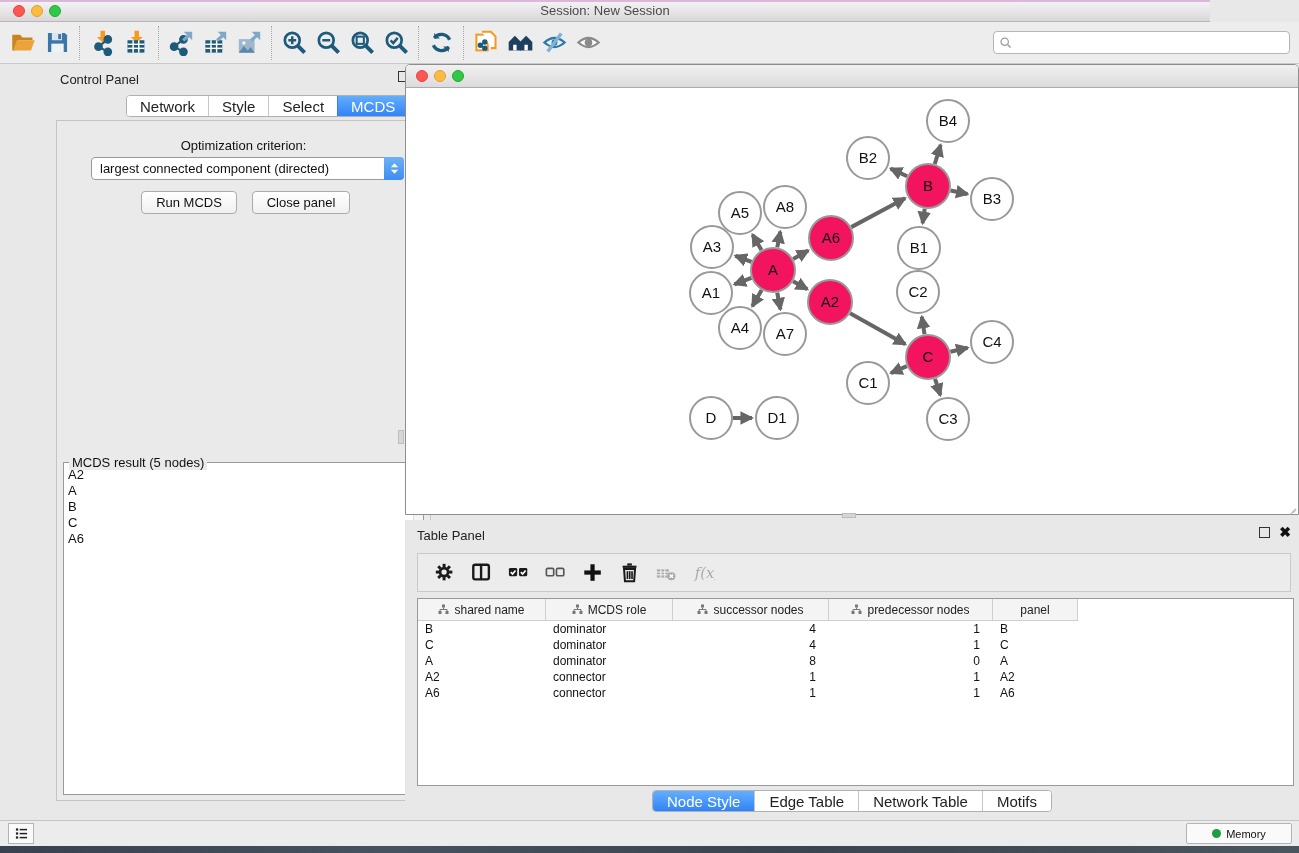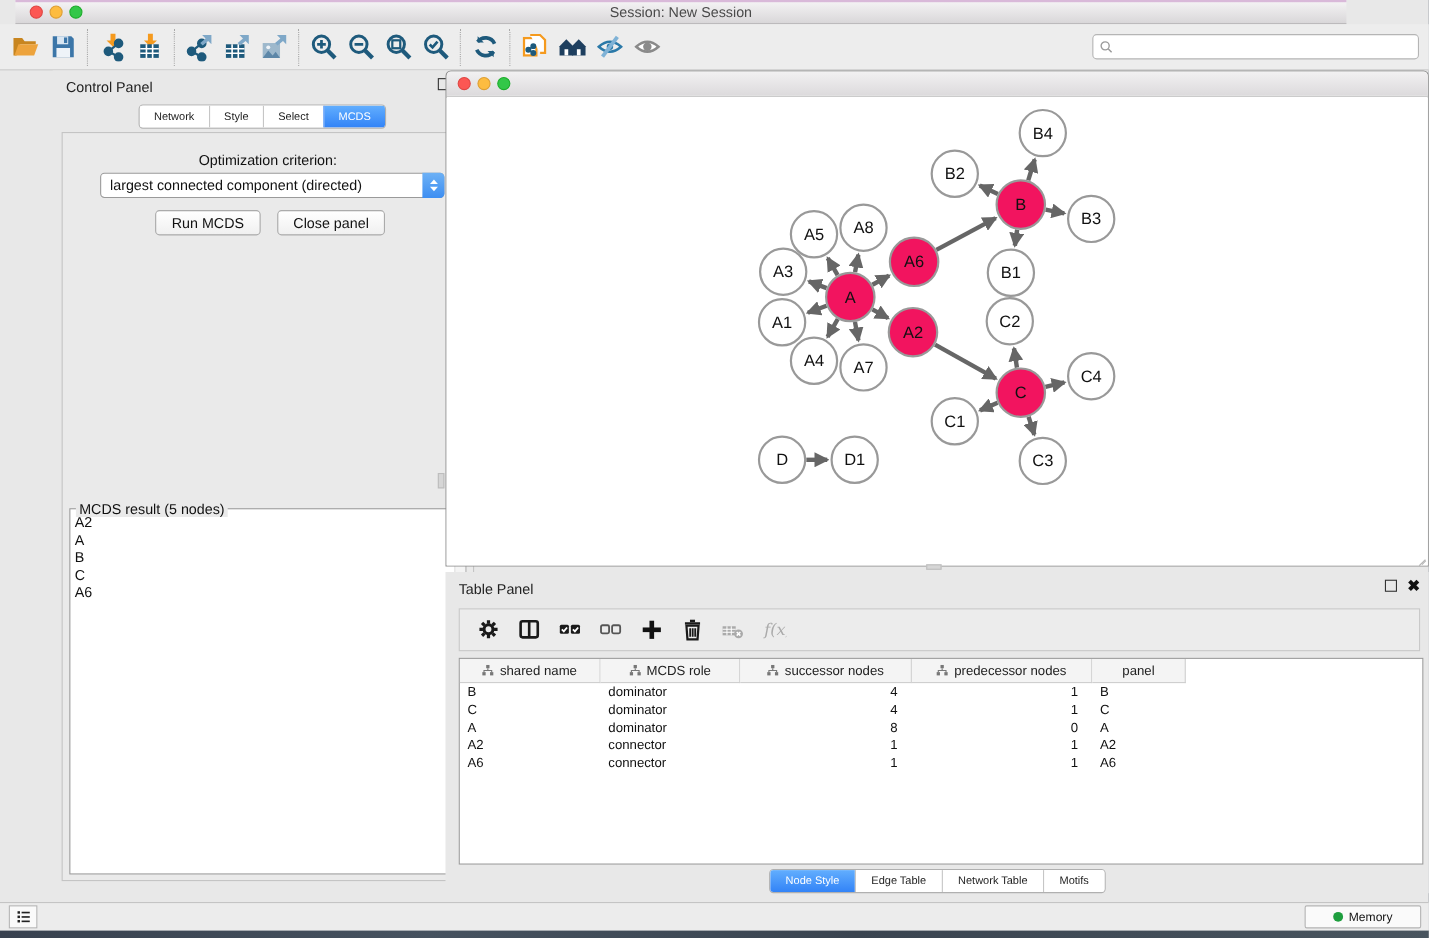--- a/index.html
+++ b/index.html
@@ -1,21 +1,21 @@
 <!DOCTYPE html>
 <html><head>
 <meta charset="utf-8">
 <style>
   * { margin:0; padding:0; box-sizing:border-box; }
   html,body { background:#404b5a; }
   body { font-family:"Liberation Sans", sans-serif; }
   .screen { position:relative; width:1299px; height:853px; background:#e8e8e8; overflow:hidden; }
 
   
-  .titlebar { position:absolute; left:14px; top:0; width:1210px; height:22px;
+  .titlebar { position:absolute; left:0; top:0; width:1210px; height:22px;
     background:linear-gradient(#f6f5f6,#d9d7d9); border-bottom:1px solid #b7b5b7; }
   .titlebar .toplace { position:absolute; left:0; top:0; width:100%; height:2px; background:#d9b9d9; }
   .tl { position:absolute; top:5px; width:12px; height:12px; border-radius:50%; }
   .tl.red { background:#fc5753; border:1px solid #df4744; }
   .tl.yellow { background:#fdbc40; border:1px solid #de9f34; }
   .tl.green { background:#33c748; border:1px solid #1dad2b; }
   .titlebar .title { position:absolute; left:0; right:0; top:3px; text-align:center;
     font-size:13px; color:#4a4a4a; }
 
   
@@ -30,21 +30,21 @@
   .searchbox input { border:none; outline:none; flex:1; font-size:12px; background:transparent; height:100%; }
 
   
   .control-panel { position:absolute; left:0; top:64px; width:390px; height:746px; background:#e8e8e8;margin-left:48px; }
   .panel-title { position:absolute; left:12px; top:8px; font-size:13px; color:#222; }
   .panel-ctrls { position:absolute; right:8px; top:7px; display:flex; gap:9px; align-items:center; }
   .pc-float { width:11px; height:11px; border:1.5px solid #333; display:inline-block; }
   .pc-close { font-size:14px; font-weight:bold; color:#111; line-height:11px; }
   .seg-tabs { position:absolute; display:flex; height:22px; border:1px solid #b0b0b0; border-radius:4px;
     overflow:hidden; background:#fff; }
-  .seg-tabs .seg { padding:0 13px; font-size:10px; color:#222; display:flex; align-items:center;
+  .seg-tabs .seg { padding:0 13px; font-size:15px; color:#222; display:flex; align-items:center;
     border-left:1px solid #c6c6c6; background:#fff; cursor:default; }
   .seg-tabs .seg:first-child { border-left:none; }
   .seg-tabs .seg.sel { background:linear-gradient(#62aefe,#3283f7); color:#fff; border-left-color:#3283f7; }
   .cp-tabs { left:78px; top:31px; }
   .cp-box { position:absolute; left:8px; top:56px; width:375px; height:681px;
     background:#eaeaea; border:1px solid #c4c4c4; }
   .opt-label { position:absolute; left:0; right:0; top:17px; text-align:center; font-size:13px; color:#111; }
   .combo { position:absolute; left:34px; top:36px; width:313px; height:23px; background:#fff;
     border:1px solid #9a9a9a; border-radius:4px; display:flex; align-items:center; }
   .combo .val { flex:1; font-size:13px; color:#111; padding-left:8px; white-space:nowrap; overflow:hidden; }

